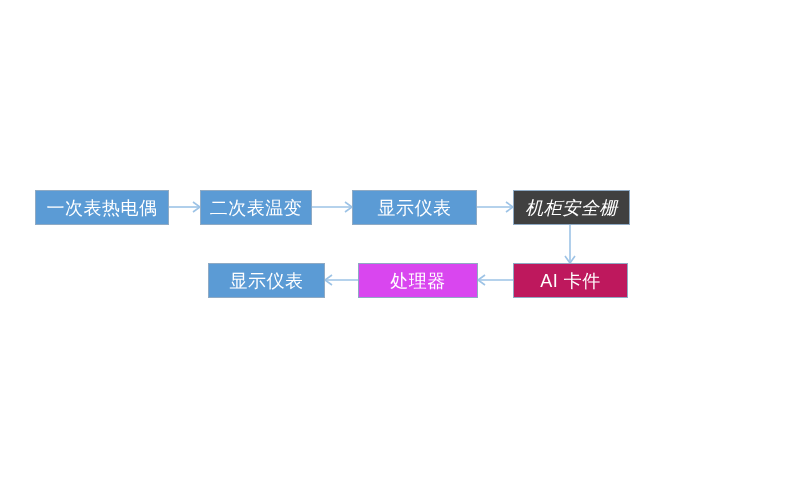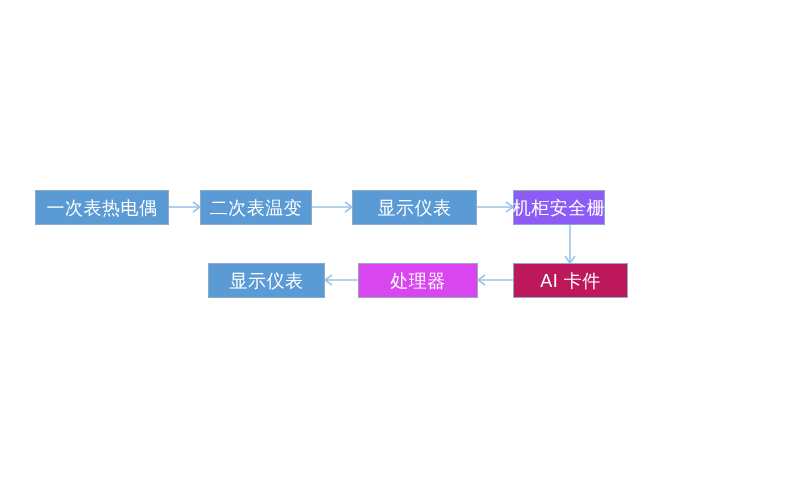--- a/index.html
+++ b/index.html
@@ -85,21 +85,21 @@
     </div>
     <div class="node" style="left: 35px; top: 190px; width: 134px; height: 35px; background: rgb(91, 155, 213); border-color: rgb(143, 170, 196);">
       <span class="node-label" style="color: rgb(255, 255, 255);">一次表热电偶</span>
     </div>
     <div class="node" style="left: 200px; top: 190px; width: 112px; height: 35px; background: rgb(91, 155, 213); border-color: rgb(143, 170, 196);">
       <span class="node-label" style="color: rgb(255, 255, 255);">二次表温变</span>
     </div>
     <div class="node" style="left: 352px; top: 190px; width: 125px; height: 35px; background: rgb(91, 155, 213); border-color: rgb(143, 170, 196);">
       <span class="node-label" style="color: rgb(255, 255, 255);">显示仪表</span>
     </div>
-    <div class="node" style="left: 513px; top: 190px; width: 92px; height: 35px; background: #8b5cf6; border-color: rgb(143, 170, 196);">
+    <div class="node" style="left: 513px; top: 190px; width: 117px; height: 35px; background: #404040; border-color: rgb(143, 170, 196); font-style: italic;">
       <span class="node-label" style="color: rgb(255, 255, 255);">机柜安全栅</span>
     </div>
     <div class="node" style="left: 513px; top: 263px; width: 115px; height: 35px; background: #be185d; border-color: rgb(143, 170, 196);">
       <span class="node-label" style="color: rgb(255, 255, 255);">AI 卡件</span>
     </div>
     <div class="node" style="left: 358px; top: 263px; width: 120px; height: 35px; background: #d946ef; border-color: rgb(143, 170, 196);">
       <span class="node-label" style="color: rgb(255, 255, 255);">处理器</span>
     </div>
     <div class="node" style="left: 208px; top: 263px; width: 117px; height: 35px; background: rgb(91, 155, 213); border-color: rgb(143, 170, 196);">
       <span class="node-label" style="color: rgb(255, 255, 255);">显示仪表</span>

